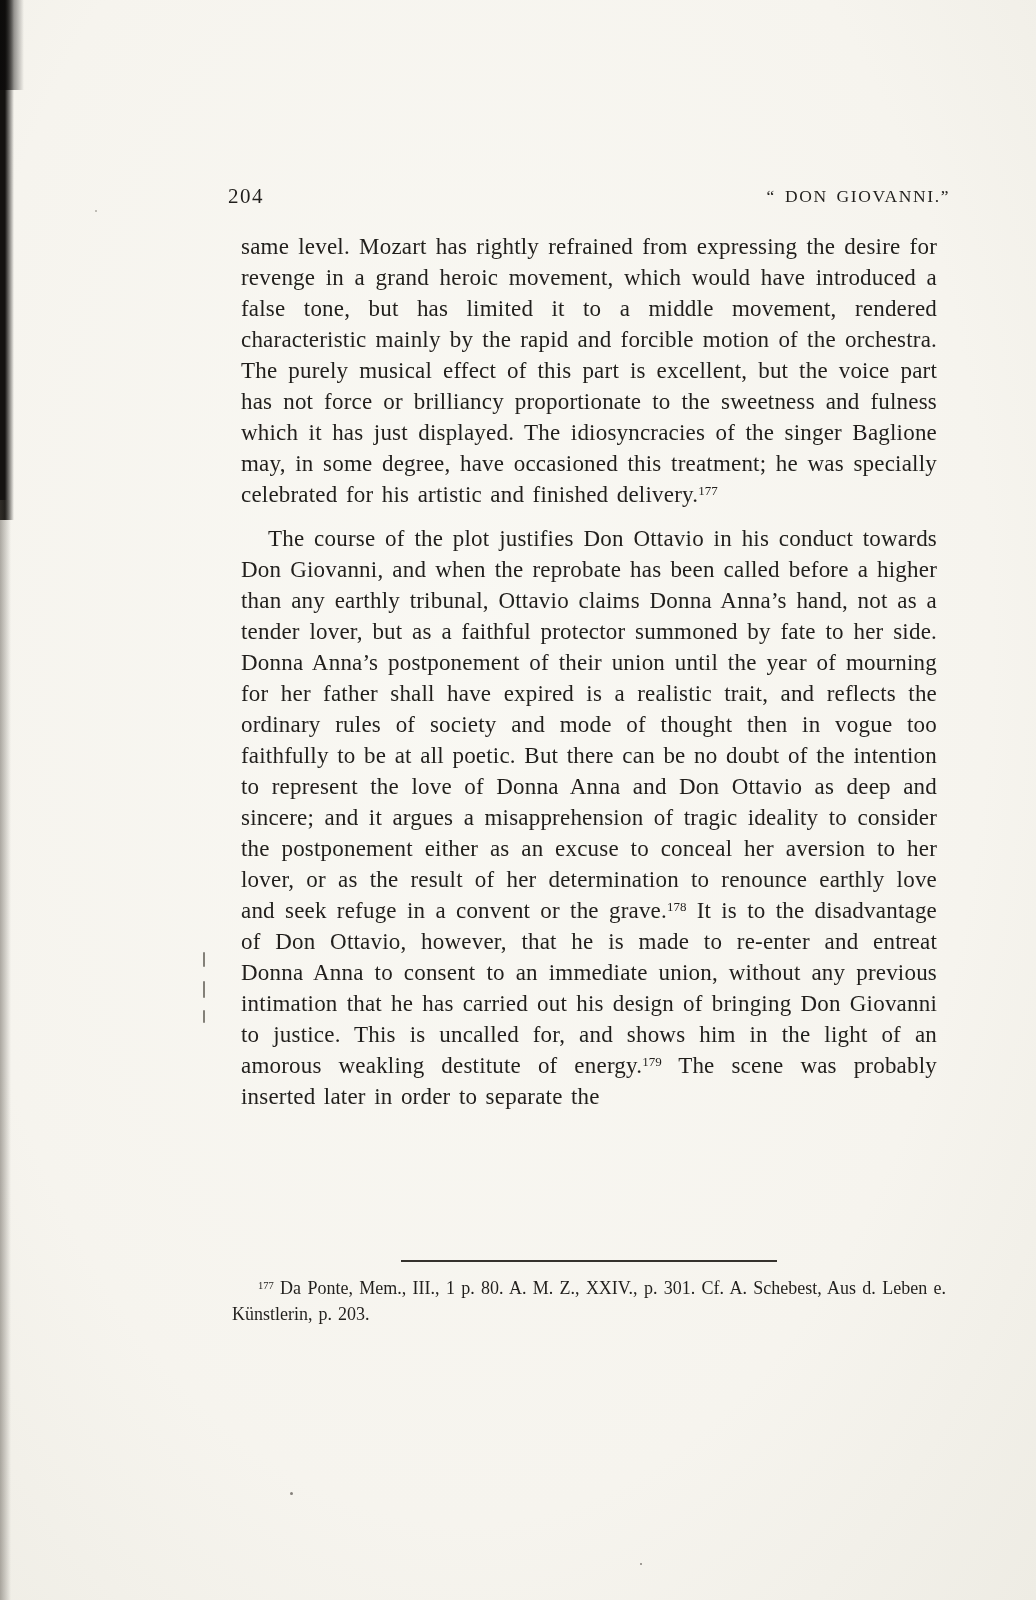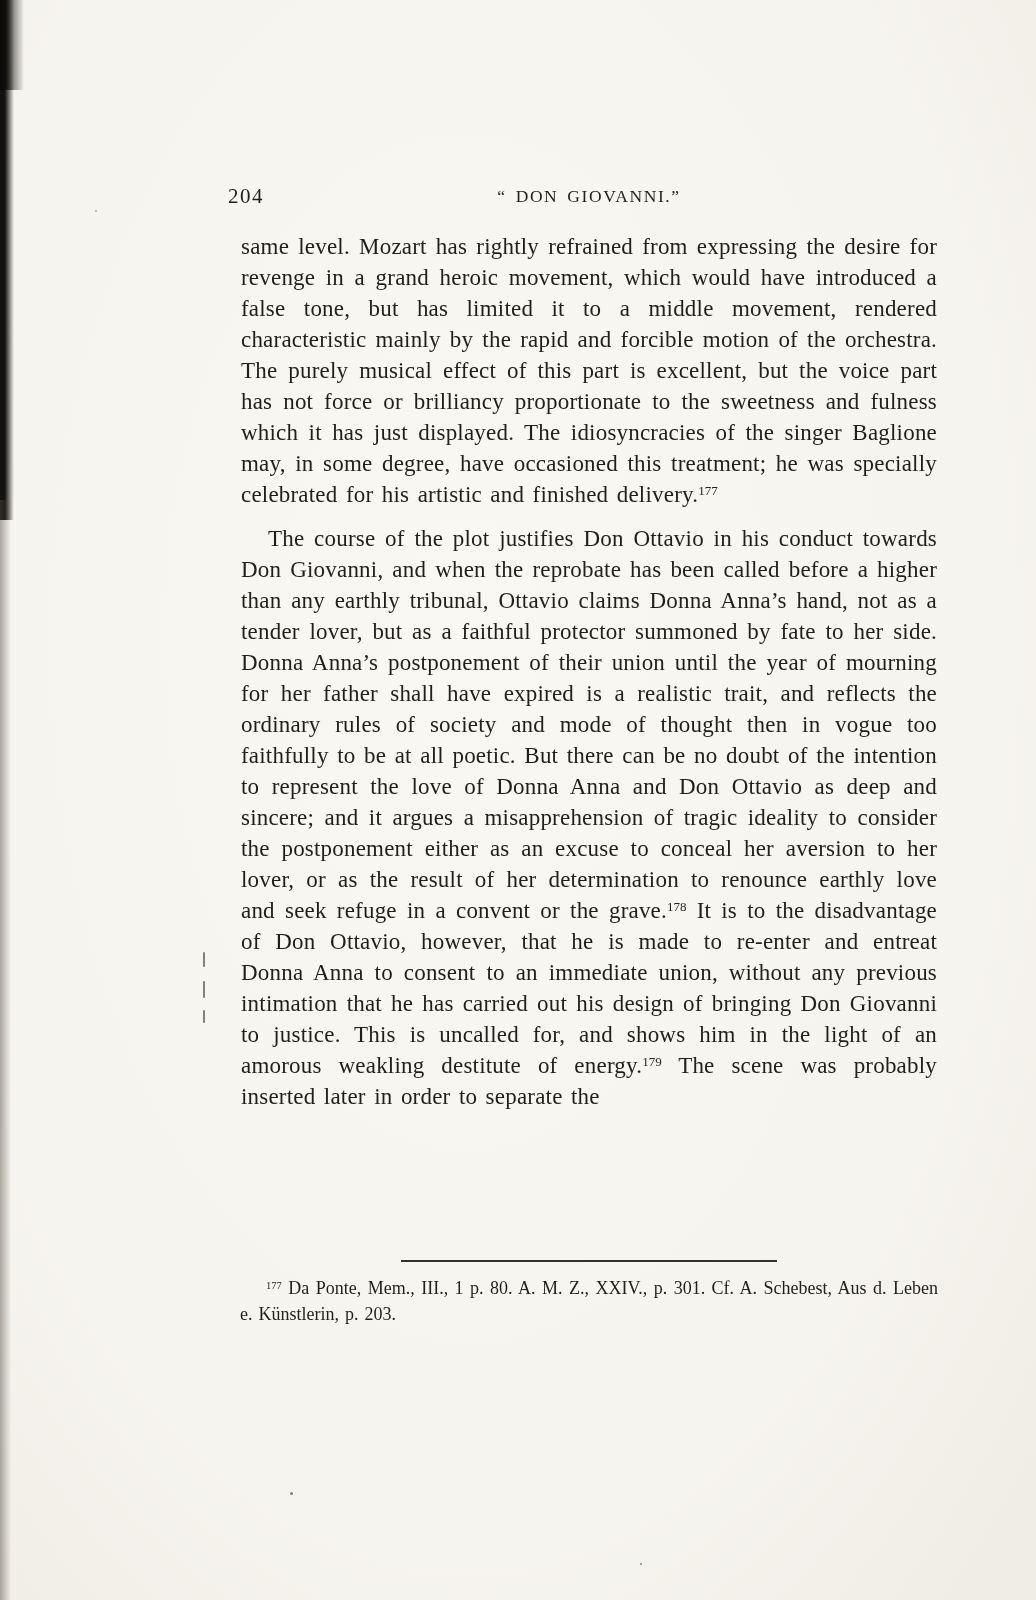--- a/index.html
+++ b/index.html
@@ -35,21 +35,21 @@
   .running-head {
     position: relative;
     height: 36px;
   }
   .pagenum {
     position: absolute; left: 0; top: 2px;
     font-size: 21px; letter-spacing: 1.5px;
   }
   .head-title {
     position: absolute; left: 0; right: 0; top: 4px;
-    text-align: center;
+    text-align: right;
     font-size: 17.5px;
     letter-spacing: 1.6px;
     word-spacing: 3px;
   }
   .body-text { margin-top: 10px; }
   .para {
     margin: 13px;
     font-size: 23px;
     line-height: 31px;
     text-align: justify;
@@ -69,21 +69,21 @@
     top: 1260px;
     width: 722px;
   }
   .footnote-rule {
     width: 376px;
     margin: 0 auto 14px auto;
     border: 0;
     border-top: 2px solid #35322d;
   }
   .footnote {
-    margin: 12px;
+    margin: 4px;
     font-size: 18px;
     line-height: 25.5px;
     text-align: justify;
     text-indent: 26px;
     word-spacing: 1.5px;
   }
   .footnote sup {
     font-size: 10.5px;
     line-height: 0;
     vertical-align: 5px;

